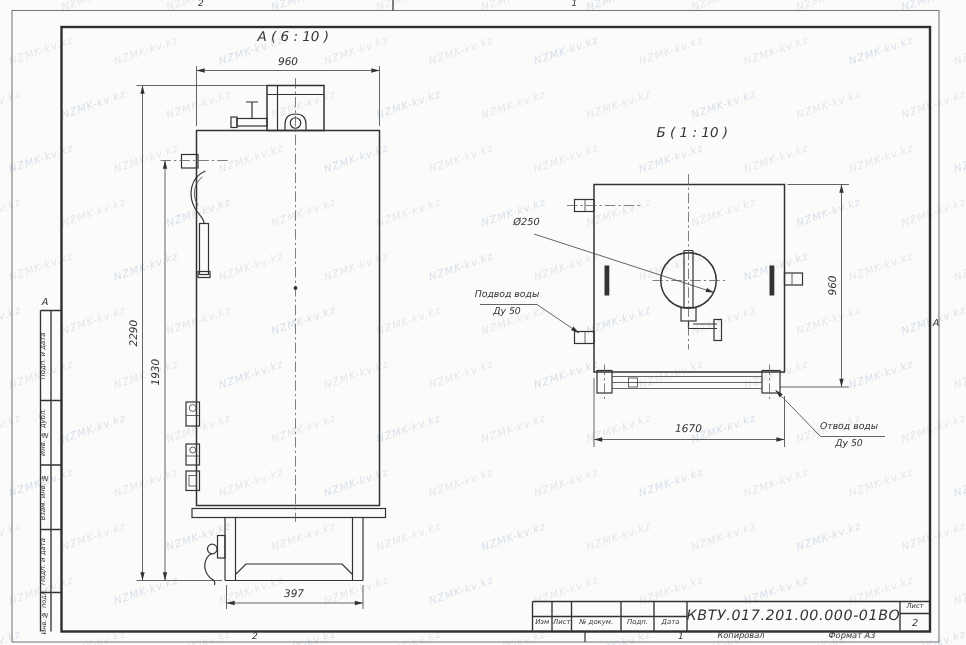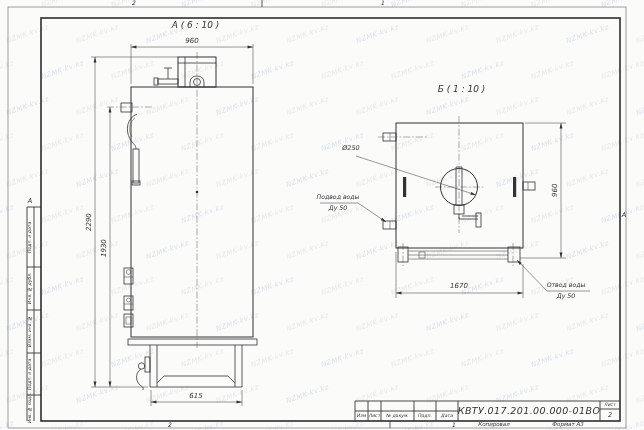--- a/index.html
+++ b/index.html
@@ -270,21 +270,21 @@
       </g>
     </g>
   </svg>
 
   <span class="t" style="left:158px;top:19px;width:75px;height:12px;font-size:9px;">А ( 6 : 10 )</span>
   <span class="t" style="left:424px;top:83px;width:75px;height:12px;font-size:9px;">Б ( 1 : 10 )</span>
 
   <span class="t" style="left:172px;top:37px;width:40px;height:9px;font-size:7px;">960</span>
   <span class="t vert" style="left:84px;top:200px;width:11px;height:45px;font-size:7px;">2290</span>
   <span class="t vert" style="left:99px;top:226px;width:11px;height:45px;font-size:7px;">1930</span>
-  <span class="t" style="left:176px;top:392px;width:40px;height:9px;font-size:7px;">615</span>
+  <span class="t" style="left:176px;top:392px;width:40px;height:9px;font-size:7px;">397</span>
 
   <span class="t" style="left:439px;top:282px;width:40px;height:9px;font-size:7px;">1670</span>
   <span class="t vert" style="left:550px;top:168px;width:11px;height:45px;font-size:7px;">960</span>
   <span class="t" style="left:336px;top:144px;width:30px;height:9px;font-size:6.5px;">Ø250</span>
   <span class="t" style="left:314px;top:193px;width:48px;height:9px;font-size:6.2px;">Подвод воды</span>
   <span class="t" style="left:320px;top:204px;width:36px;height:9px;font-size:6.2px;">Ду 50</span>
   <span class="t" style="left:542px;top:281px;width:48px;height:9px;font-size:6.2px;">Отвод воды</span>
   <span class="t" style="left:546px;top:292px;width:40px;height:9px;font-size:6.2px;">Ду 50</span>
 
   <span class="t" style="left:122px;top:-1px;width:24px;height:8px;font-size:6px;">2</span>

